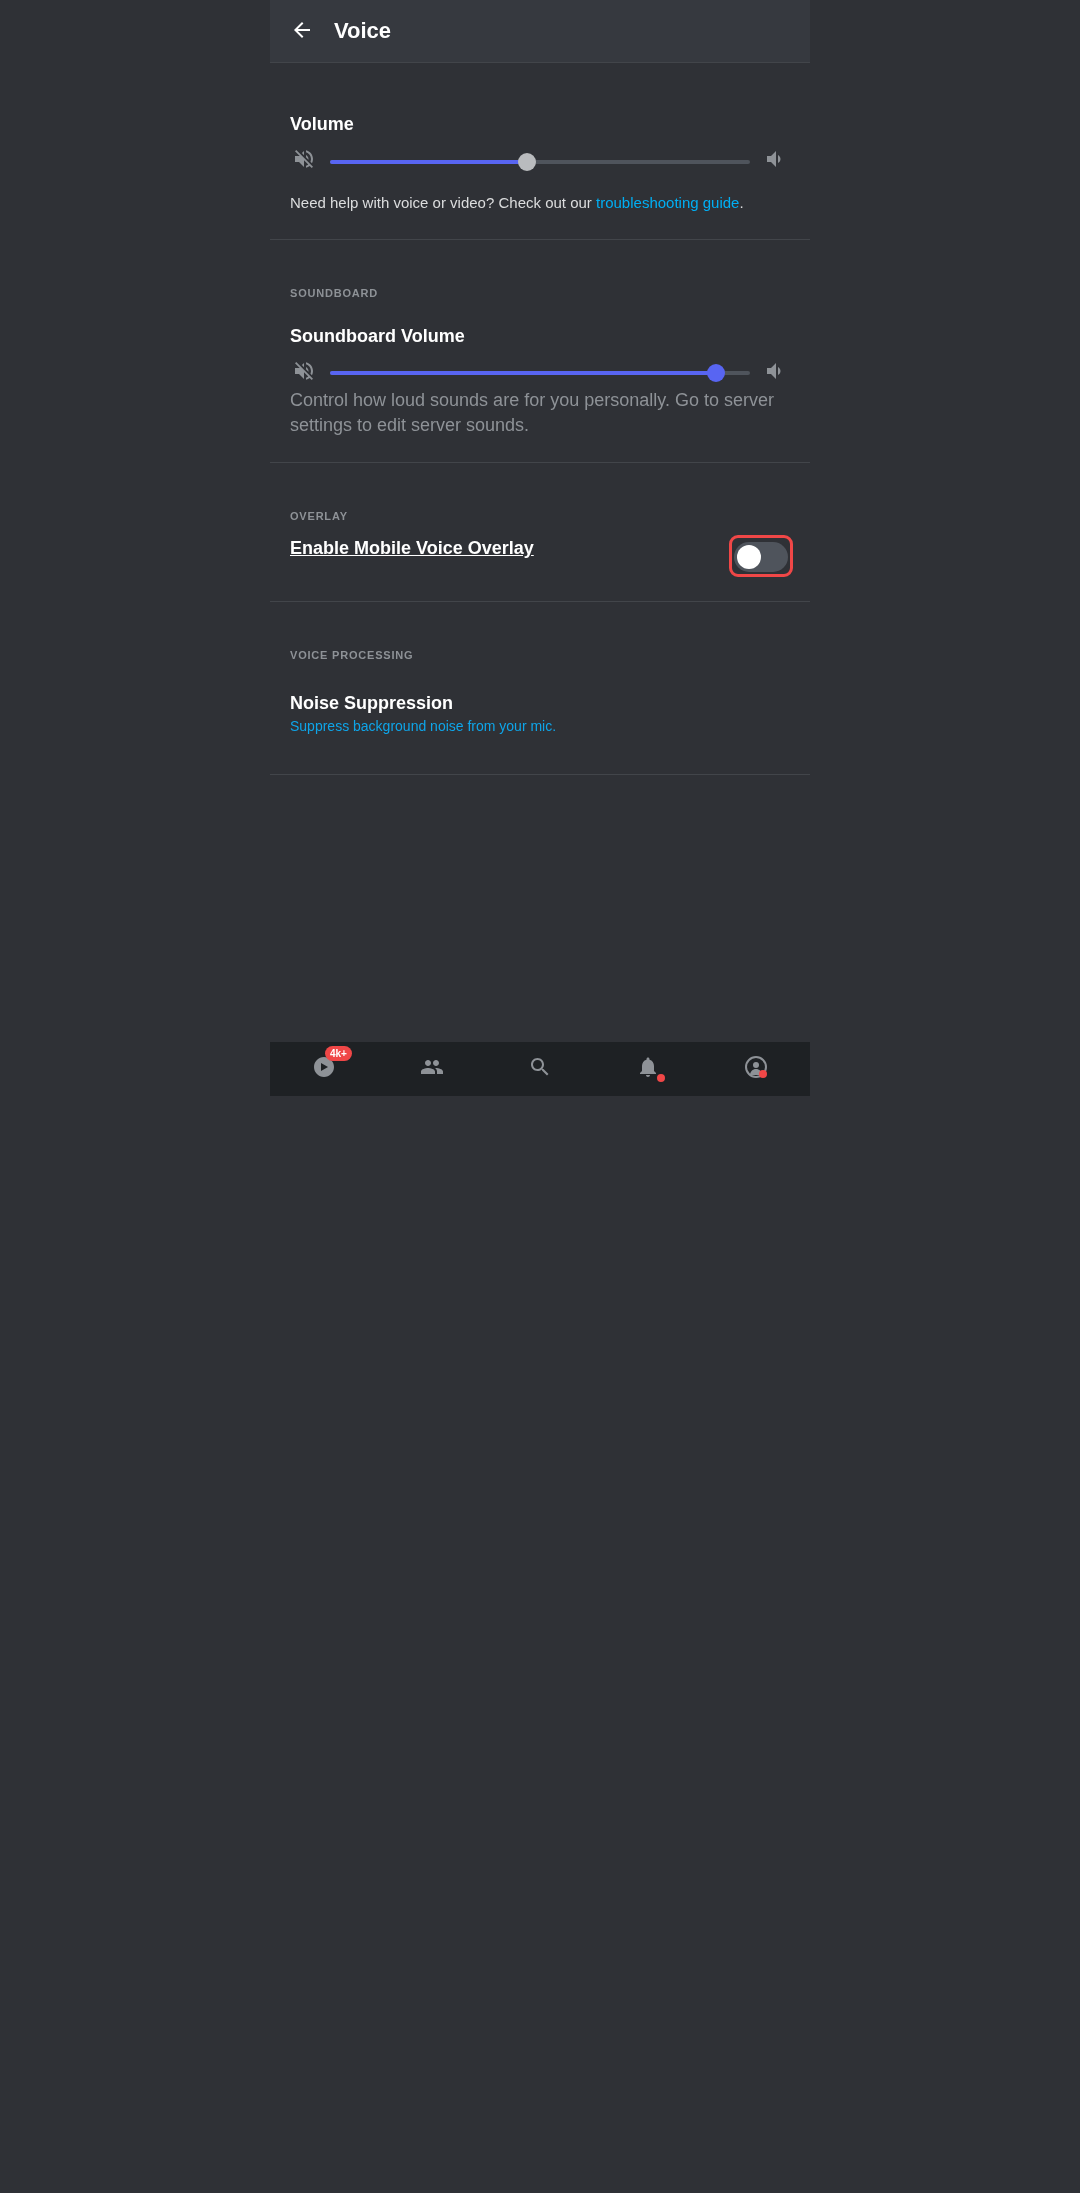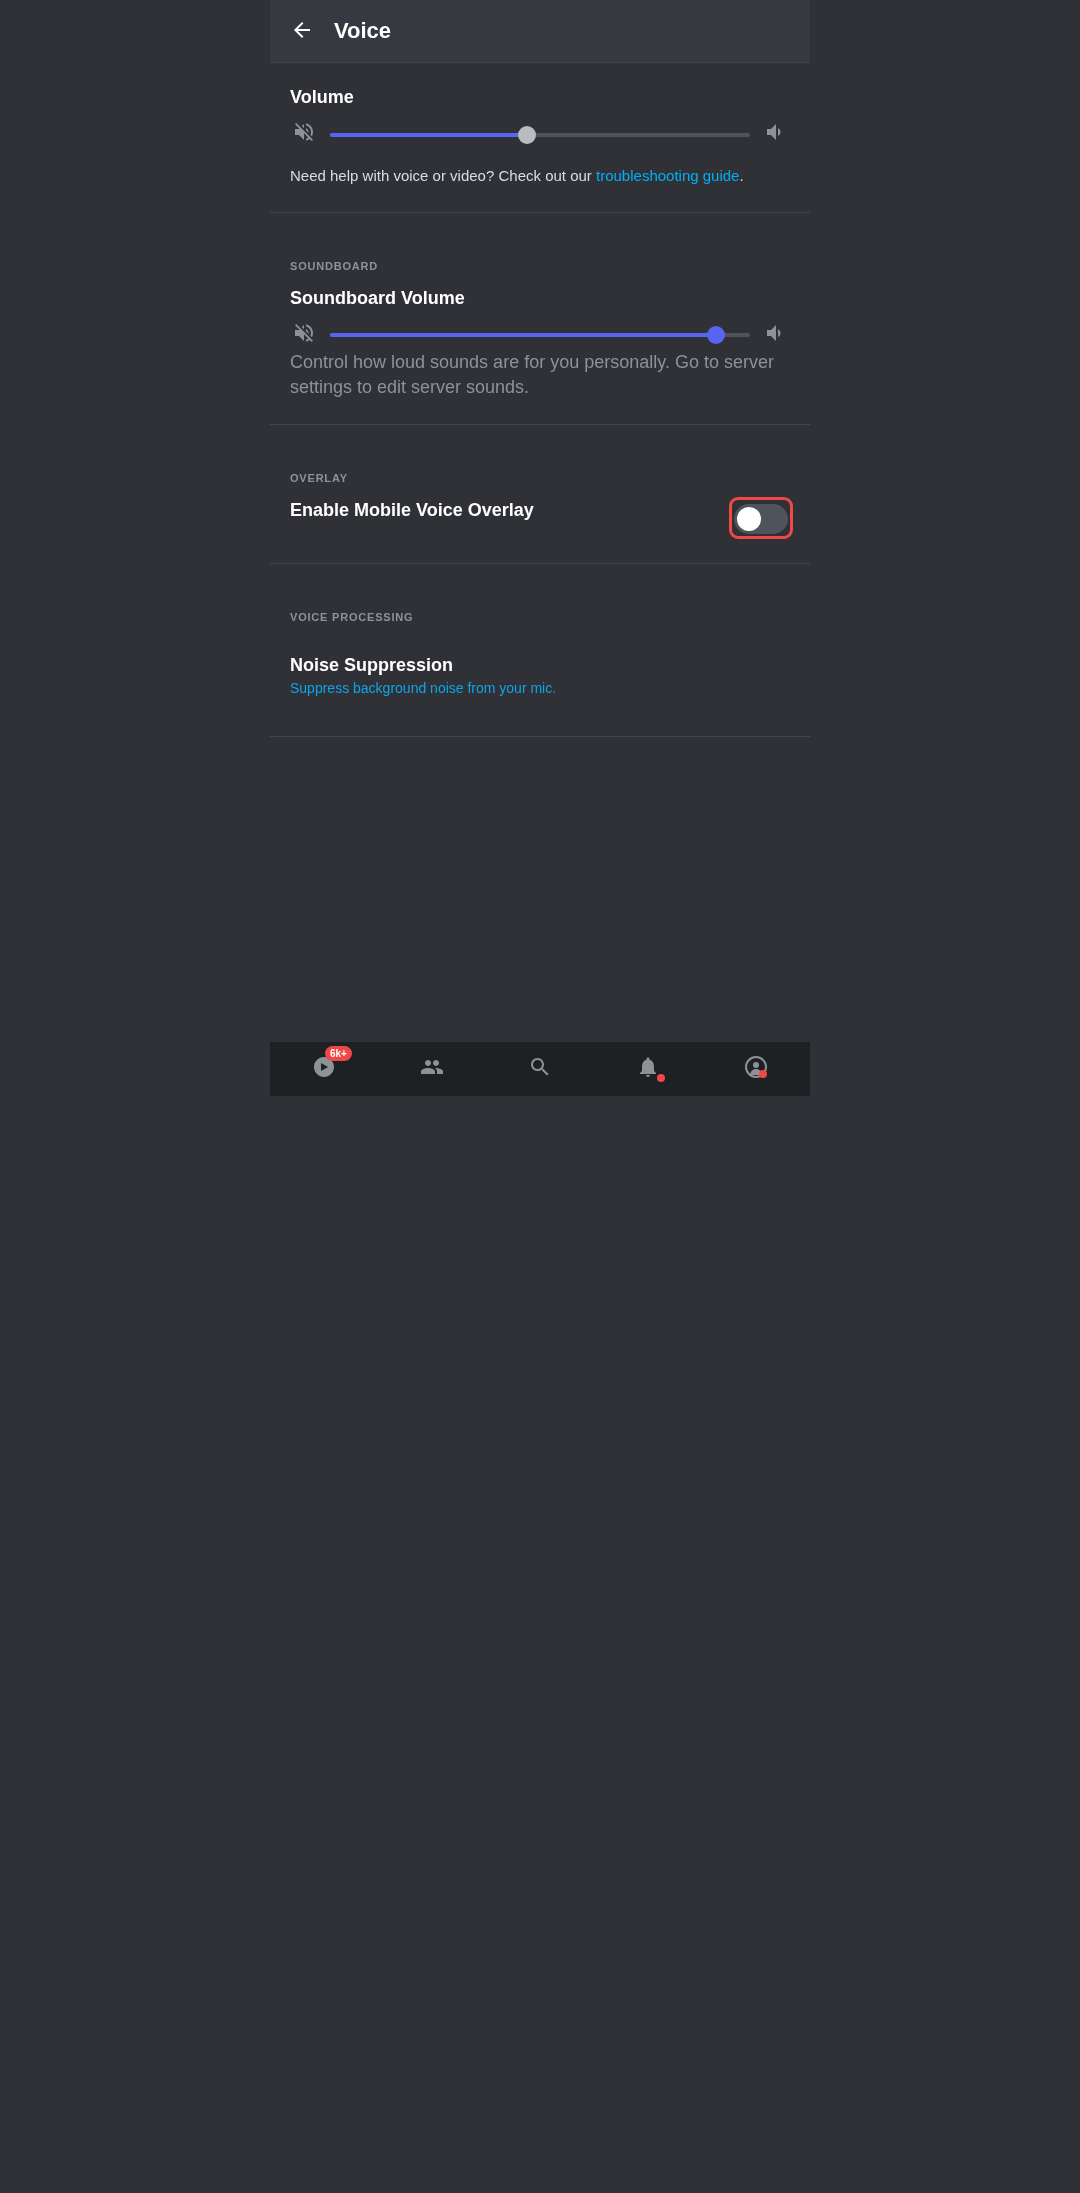--- a/index.html
+++ b/index.html
@@ -63,20 +63,21 @@
       text-transform: uppercase;
       margin-bottom: 16px;
       margin-top: 23px;
     }
 
     .setting-title {
       font-size: 18px;
       font-weight: 600;
       color: #ffffff;
       margin-bottom: 12px;
+      margin-top: 27px;
     }
 
     
     .slider-row {
       display: flex;
       align-items: center;
       gap: 12px;
     }
 
     .slider-icon {
@@ -151,20 +152,21 @@
 
     .toggle-info {
       flex: 1;
     }
 
     .toggle-title {
       font-size: 18px;
       font-weight: 600;
       color: #ffffff;
       margin-bottom: 18px;
+      text-decoration: underline;
     }
 
     .toggle-desc {
       font-size: 14px;
       color: #8e9297;
       line-height: 1.4;
     }
 
     
     .toggle-switch {
@@ -381,21 +383,21 @@
 </div>
 
 <div class="bottom-nav">
 
   <div class="nav-item">
     <div class="nav-icon">
       <svg viewBox="0 0 24 24" fill="#8e9297">
         <path d="M12 2C6.48 2 2 6.48 2 12s4.48 10 10 10 10-4.48 10-10S17.52 2 12 2zm-1 14H9V8l7 4-7 4z"></path>
       </svg>
     </div>
-    <div class="nav-badge">6k+</div>
+    <div class="nav-badge">4k+</div>
   </div>
 
   <div class="nav-item">
     <div class="nav-icon">
       <svg viewBox="0 0 24 24" fill="#8e9297">
         <path d="M16 11c1.66 0 2.99-1.34 2.99-3S17.66 5 16 5c-1.66 0-3 1.34-3 3s1.34 3 3 3zm-8 0c1.66 0 2.99-1.34 2.99-3S9.66 5 8 5C6.34 5 5 6.34 5 8s1.34 3 3 3zm0 2c-2.33 0-7 1.17-7 3.5V19h14v-2.5c0-2.33-4.67-3.5-7-3.5zm8 0c-.29 0-.62.02-.97.05 1.16.84 1.97 1.97 1.97 3.45V19h6v-2.5c0-2.33-4.67-3.5-7-3.5z"></path>
       </svg>
     </div>
   </div>
 

